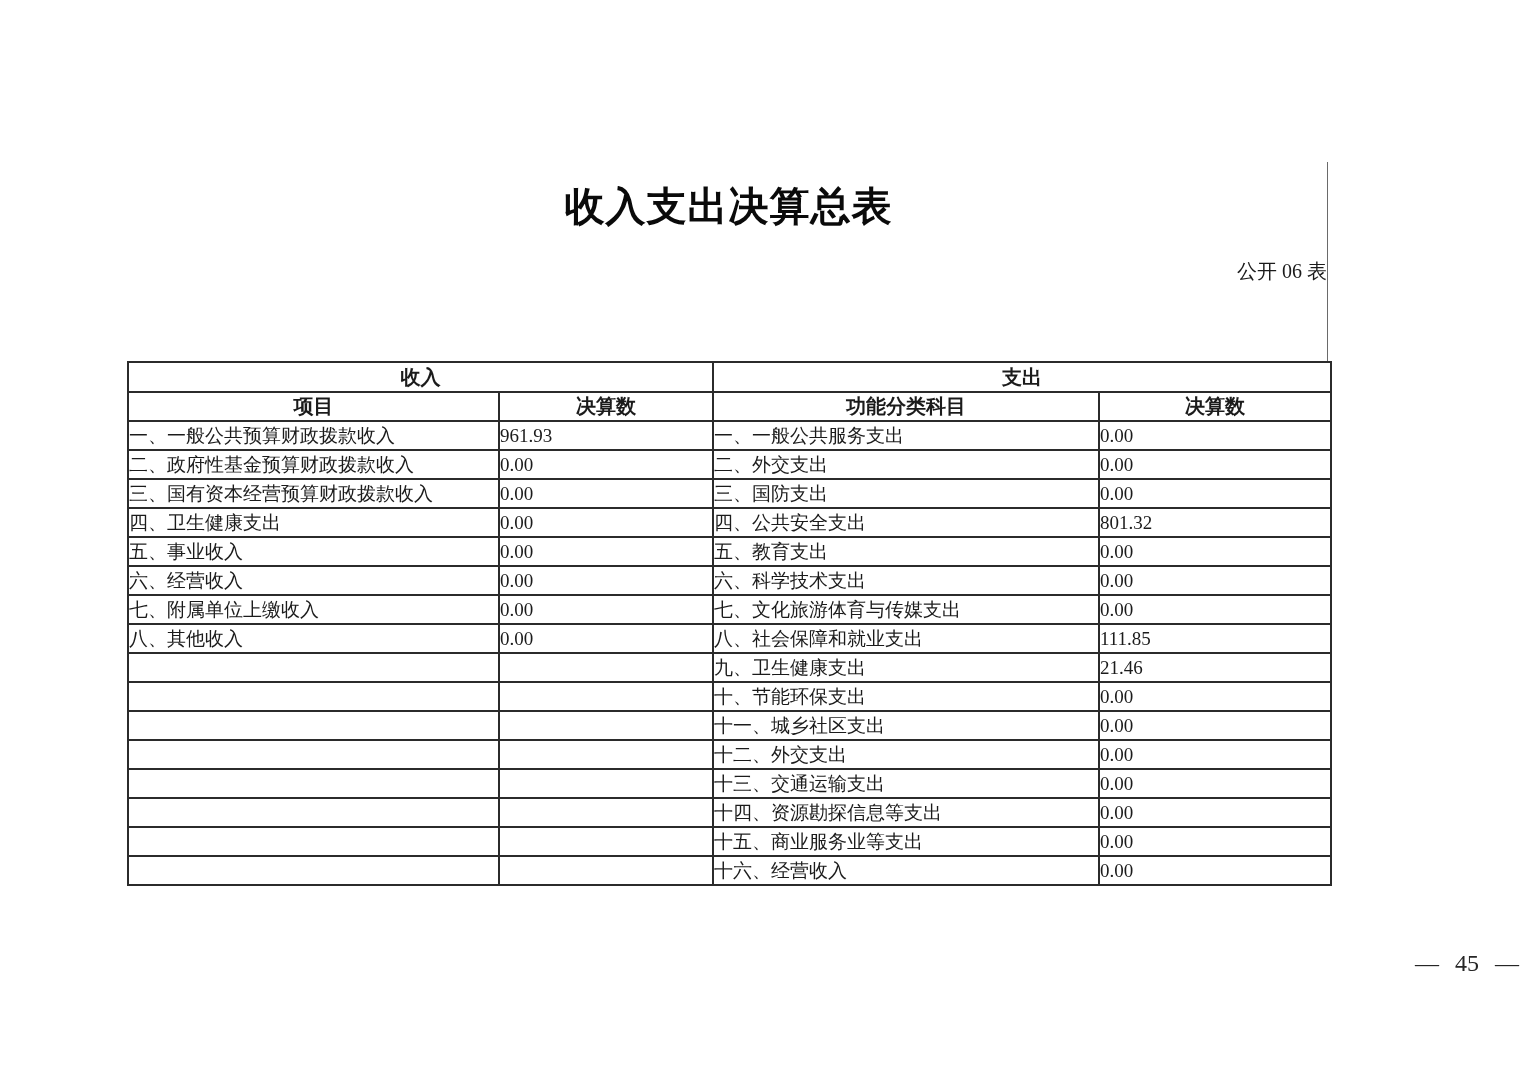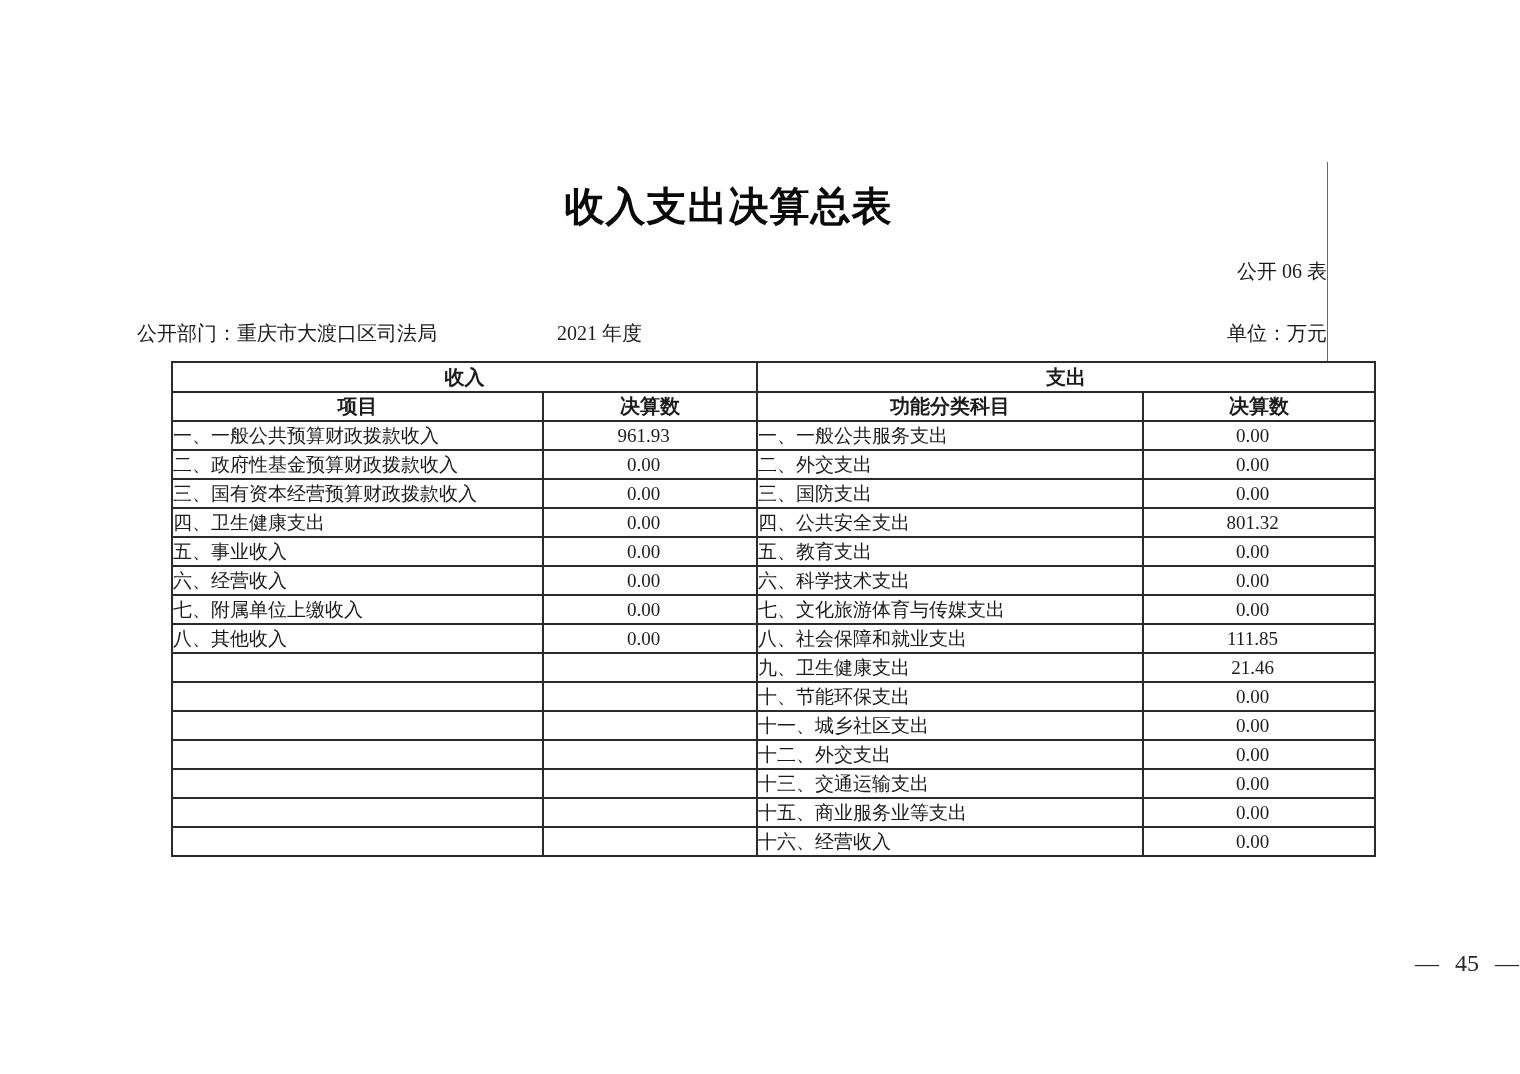--- a/index.html
+++ b/index.html
@@ -71,41 +71,40 @@
   }
 
   table.summary {
     position: absolute;
     top: 361px;
     left: 0;
     width: 1203px;
     border-collapse: collapse;
     table-layout: fixed;
     font-size: 19px;
-    margin-left: 44px;
   }
   table.summary th, table.summary td {
     border: 2px solid #2b2b2b;
     padding: 0;
     overflow: hidden;
     white-space: nowrap;
   }
   table.summary thead th {
     font-size: 20px;
     font-weight: 700;
     text-align: center;
   }
   tr.section-row th { height: 28px; }
   tr.col-row th     { height: 26px; }
   table.summary tbody tr { height: 29px; }
   table.summary td.item {
     text-align: left;
   }
   table.summary td.value {
-    text-align: center;
+    text-align: left;
     padding-right: 13px;
   }
   .page-number {
     position: absolute;
     top: 948px;
     left: 1270px;
     width: 140px;
     text-align: center;
     font-size: 24px;
     line-height: 30px;
@@ -116,25 +115,20 @@
 </head>
 <body>
 
 <div class="page">
   <div class="content">
 
     <h1 class="doc-title">收入支出决算总表</h1>
 
     <div class="table-label-row">公开 06 表</div>
 
-    <div class="meta-row">
-      <span class="meta-dept">公开部门：重庆市大渡口区司法局</span>
-      <span class="meta-year">2021 年度</span>
-      <span class="meta-unit">单位：万元</span>
-    </div>
 
     <div class="edge-line"></div>
 
     <table class="summary">
       <colgroup>
         <col style="width:371px">
         <col style="width:214px">
         <col style="width:386px">
         <col style="width:232px">
       </colgroup>
@@ -225,20 +219,26 @@
           </tr>
           <tr>
             <td class="item"></td>
             <td class="value"></td>
             <td class="item">十三、交通运输支出</td>
             <td class="value">0.00</td>
           </tr>
           <tr>
             <td class="item"></td>
             <td class="value"></td>
+            <td class="item">十四、资源勘探信息等支出</td>
+            <td class="value">0.00</td>
+          </tr>
+          <tr>
+            <td class="item"></td>
+            <td class="value"></td>
             <td class="item">十五、商业服务业等支出</td>
             <td class="value">0.00</td>
           </tr>
           <tr>
             <td class="item"></td>
             <td class="value"></td>
             <td class="item">十六、经营收入</td>
             <td class="value">0.00</td>
           </tr>
         </tbody>

